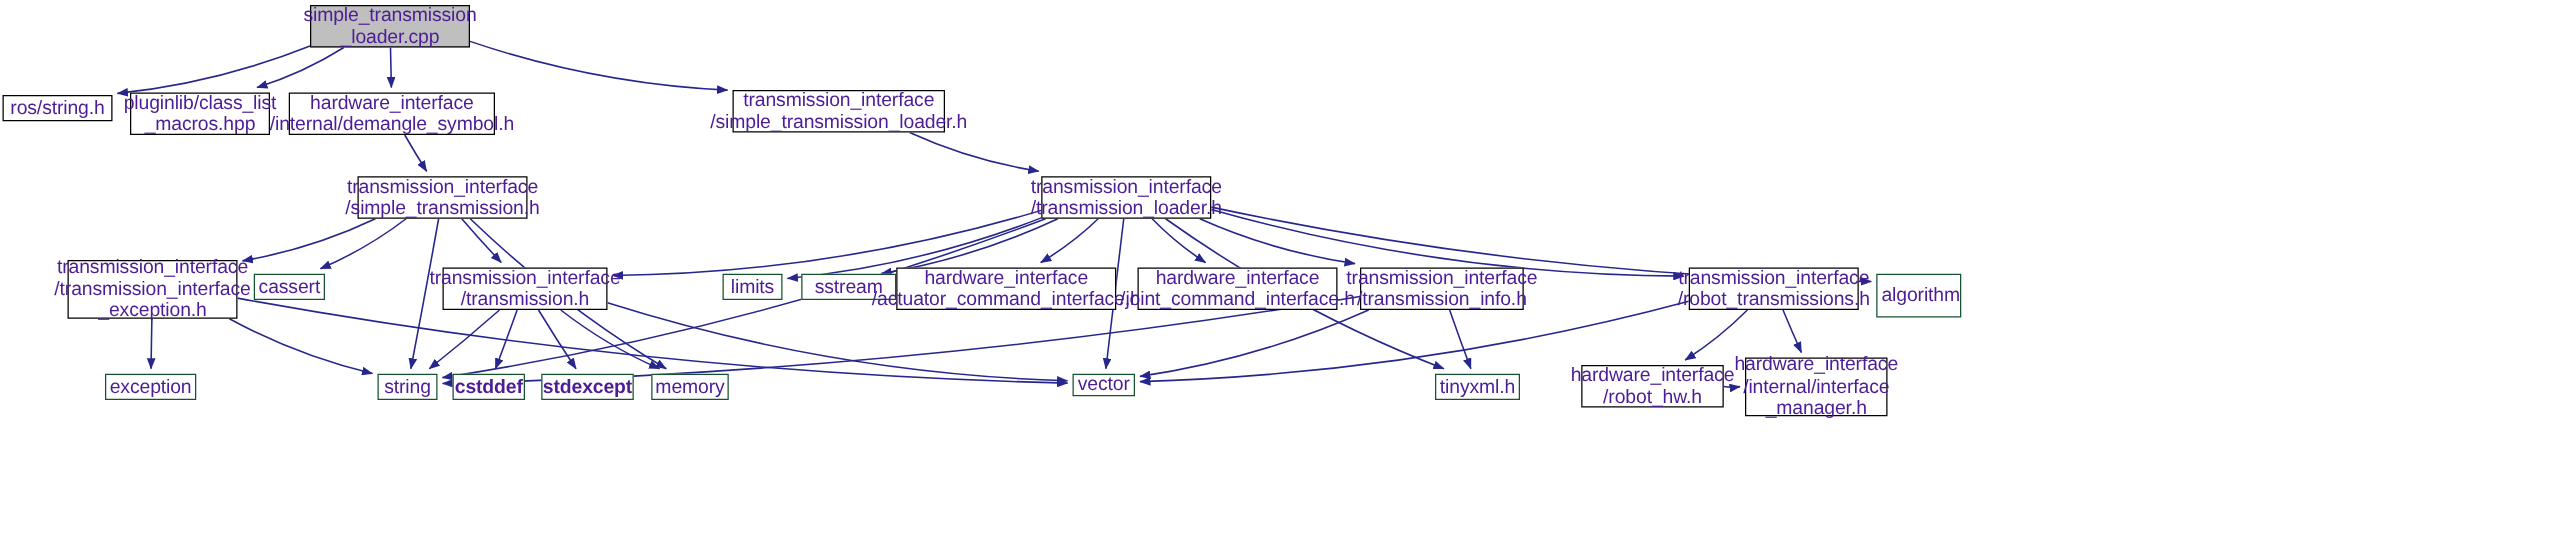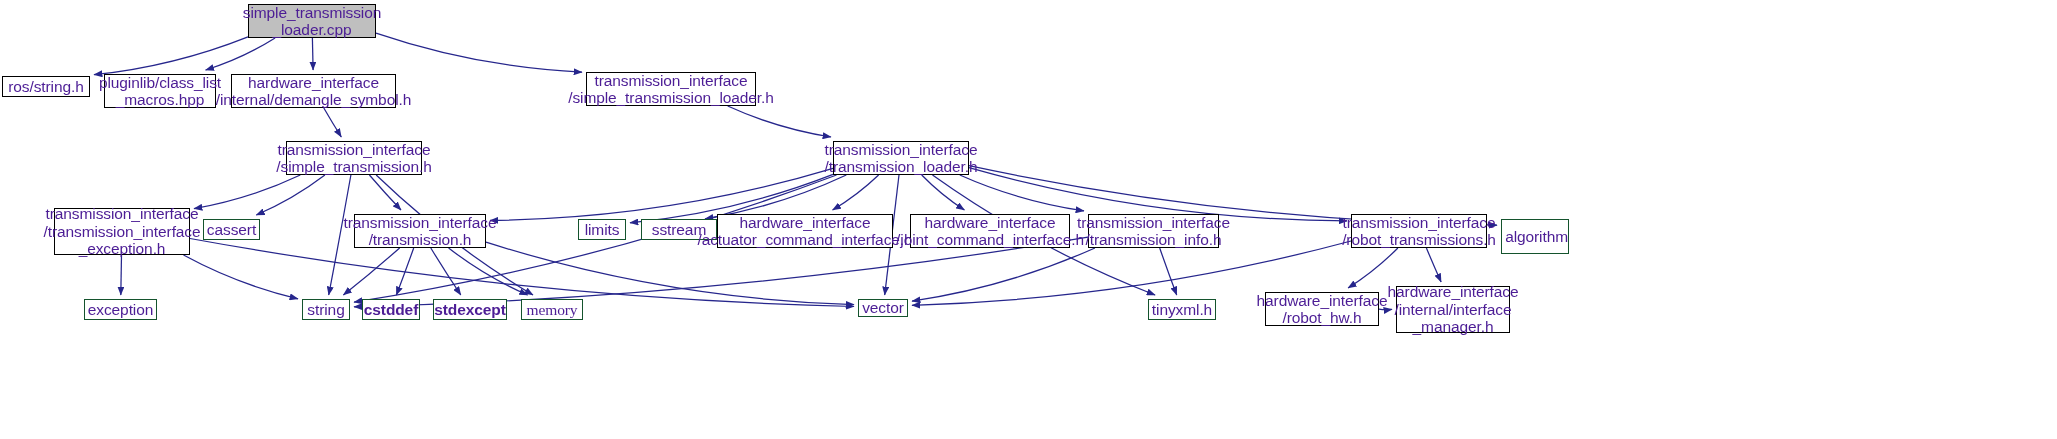--- a/index.html
+++ b/index.html
@@ -92,21 +92,21 @@
 /joint_command_interface.h</span></div>
       <div class="node" style="left: 1088px; top: 214px; width: 131px; height: 34px;"><span class="nlabel">transmission_interface
 /transmission_info.h</span></div>
       <div class="node" style="left: 1351px; top: 214px; width: 136px; height: 34px;"><span class="nlabel">transmission_interface
 /robot_transmissions.h</span></div>
       <div class="node lite" style="left: 1501px; top: 219px; width: 68px; height: 35px; justify-content: flex-end;"><span class="nlabel">algorithm</span></div>
       <div class="node lite" style="left: 84px; top: 299px; width: 73px; height: 21px; align-items: center;"><span class="nlabel">exception</span></div>
       <div class="node lite" style="left: 302px; top: 299px; width: 48px; height: 21px;"><span class="nlabel">string</span></div>
       <div class="node lite" style="left: 362px; top: 299px; width: 58px; height: 21px; font-weight: bold;"><span class="nlabel">cstddef</span></div>
       <div class="node lite" style="left: 433px; top: 299px; width: 74px; height: 21px; font-weight: bold;"><span class="nlabel">stdexcept</span></div>
-      <div class="node lite" style="left: 521px; top: 299px; width: 62px; height: 21px; font-family: Liberation Serif, serif;"><span class="nlabel">memory</span></div>
+      <div class="node lite" style="left: 521px; top: 299px; width: 62px; height: 21px;"><span class="nlabel">memory</span></div>
       <div class="node lite" style="left: 858px; top: 299px; width: 50px; height: 18px;"><span class="nlabel">vector</span></div>
       <div class="node lite" style="left: 1148px; top: 299px; width: 68px; height: 21px;"><span class="nlabel">tinyxml.h</span></div>
       <div class="node" style="left: 1265px; top: 292px; width: 114px; height: 34px;"><span class="nlabel">hardware_interface
 /robot_hw.h</span></div>
       <div class="node" style="left: 1396px; top: 286px; width: 114px; height: 47px;"><span class="nlabel">hardware_interface
 /internal/interface
 _manager.h</span></div>
     </div>
 </div>
 

